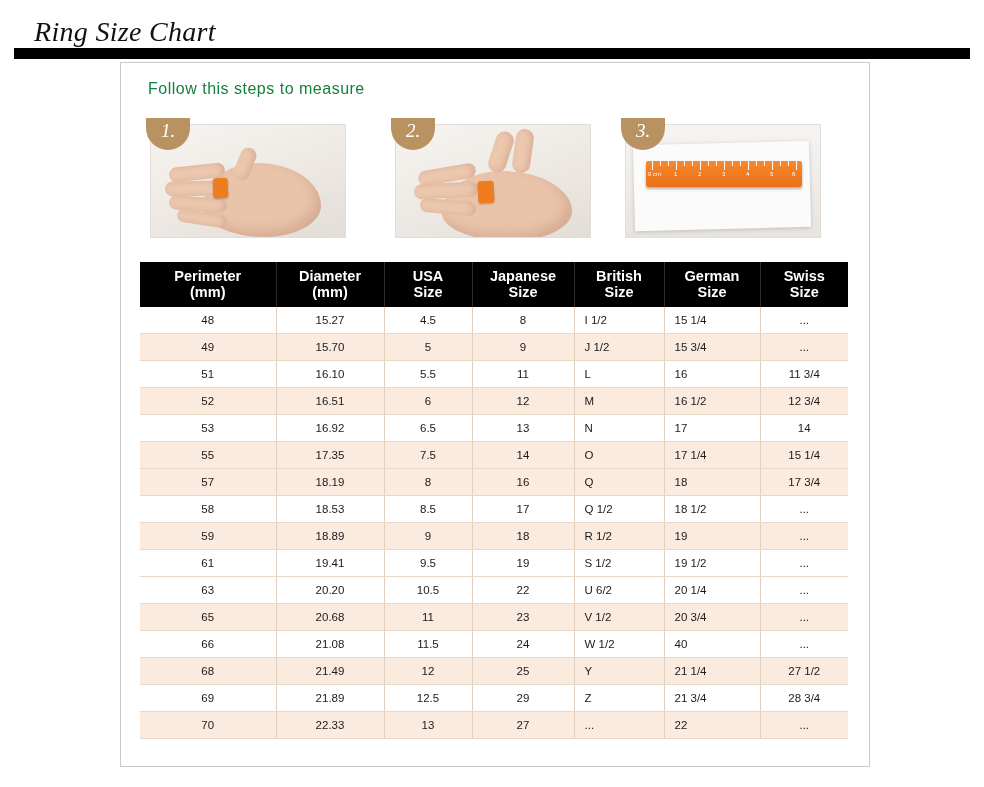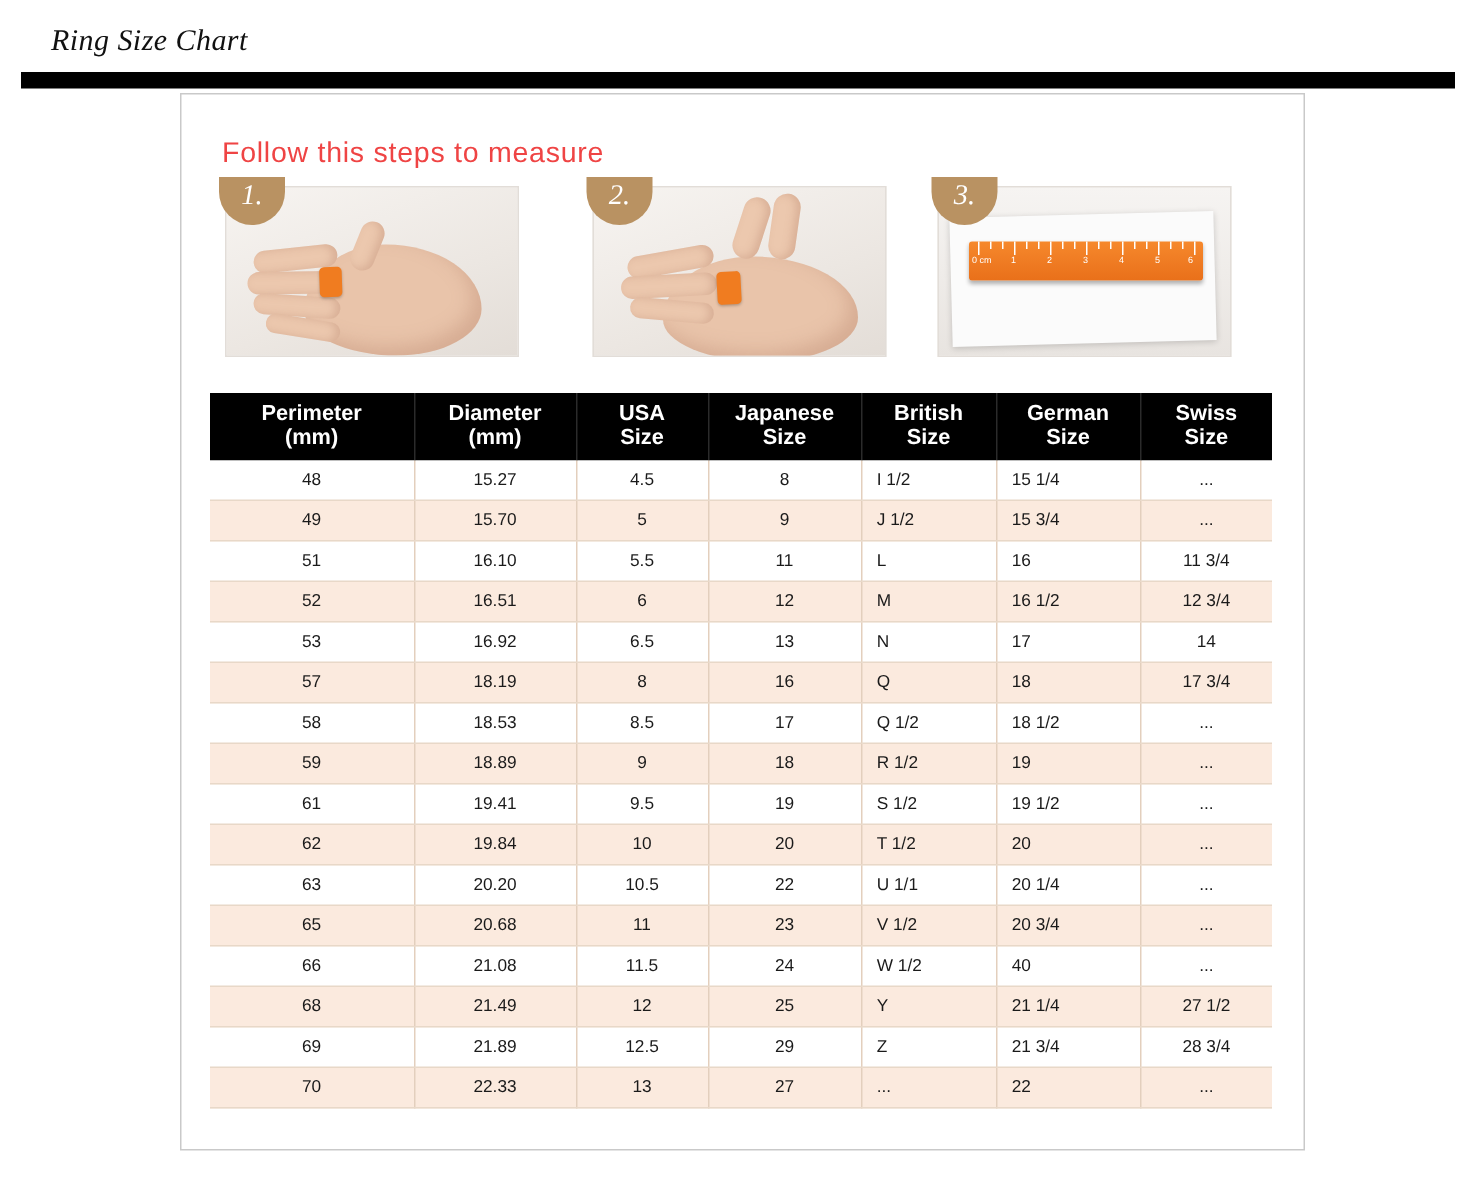--- a/index.html
+++ b/index.html
@@ -20,21 +20,21 @@
     background: #ffffff;
   }
 
   
   .title {
     position: absolute;
     left: 34px;
     top: 16px;
     font-family: "Liberation Serif", serif;
     font-style: italic;
-    font-size: 20px;
+    font-size: 28px;
     color: #111111;
     letter-spacing: 0.3px;
     white-space: nowrap;
   }
   .title-rule {
     position: absolute;
     left: 14px;
     top: 48px;
     width: 956px;
     height: 11px;
@@ -50,23 +50,23 @@
     height: 705px;
     border: 1px solid #c9c9c9;
     background: #ffffff;
     box-sizing: border-box;
   }
 
   
   .steps-heading {
     position: absolute;
     left: 148px;
-    top: 92px;
-    font-size: 19px;
-    color: #ef4444;
+    top: 80px;
+    font-size: 16px;
+    color: #15803d;
     letter-spacing: 0.5px;
     white-space: nowrap;
   }
 
   
   .step {
     position: absolute;
     top: 124px;
     width: 196px;
     height: 114px;
@@ -376,20 +376,29 @@
           <tr class="odd">
             <td>53</td>
             <td>16.92</td>
             <td>6.5</td>
             <td>13</td>
             <td class="left">N</td>
             <td class="left">17</td>
             <td>14</td>
           </tr>
           <tr class="even">
+            <td>55</td>
+            <td>17.35</td>
+            <td>7.5</td>
+            <td>14</td>
+            <td class="left">O</td>
+            <td class="left">17 1/4</td>
+            <td>15 1/4</td>
+          </tr>
+          <tr class="even">
             <td>57</td>
             <td>18.19</td>
             <td>8</td>
             <td>16</td>
             <td class="left">Q</td>
             <td class="left">18</td>
             <td>17 3/4</td>
           </tr>
           <tr class="odd">
             <td>58</td>
@@ -411,35 +420,26 @@
           </tr>
           <tr class="odd">
             <td>61</td>
             <td>19.41</td>
             <td>9.5</td>
             <td>19</td>
             <td class="left">S 1/2</td>
             <td class="left">19 1/2</td>
             <td>...</td>
           </tr>
-          <tr class="even">
-            <td>62</td>
-            <td>19.84</td>
-            <td>10</td>
-            <td>20</td>
-            <td class="left">T 1/2</td>
-            <td class="left">20</td>
-            <td>...</td>
-          </tr>
           <tr class="odd">
             <td>63</td>
             <td>20.20</td>
             <td>10.5</td>
             <td>22</td>
-            <td class="left">U 1/1</td>
+            <td class="left">U 6/2</td>
             <td class="left">20 1/4</td>
             <td>...</td>
           </tr>
           <tr class="even">
             <td>65</td>
             <td>20.68</td>
             <td>11</td>
             <td>23</td>
             <td class="left">V 1/2</td>
             <td class="left">20 3/4</td>

